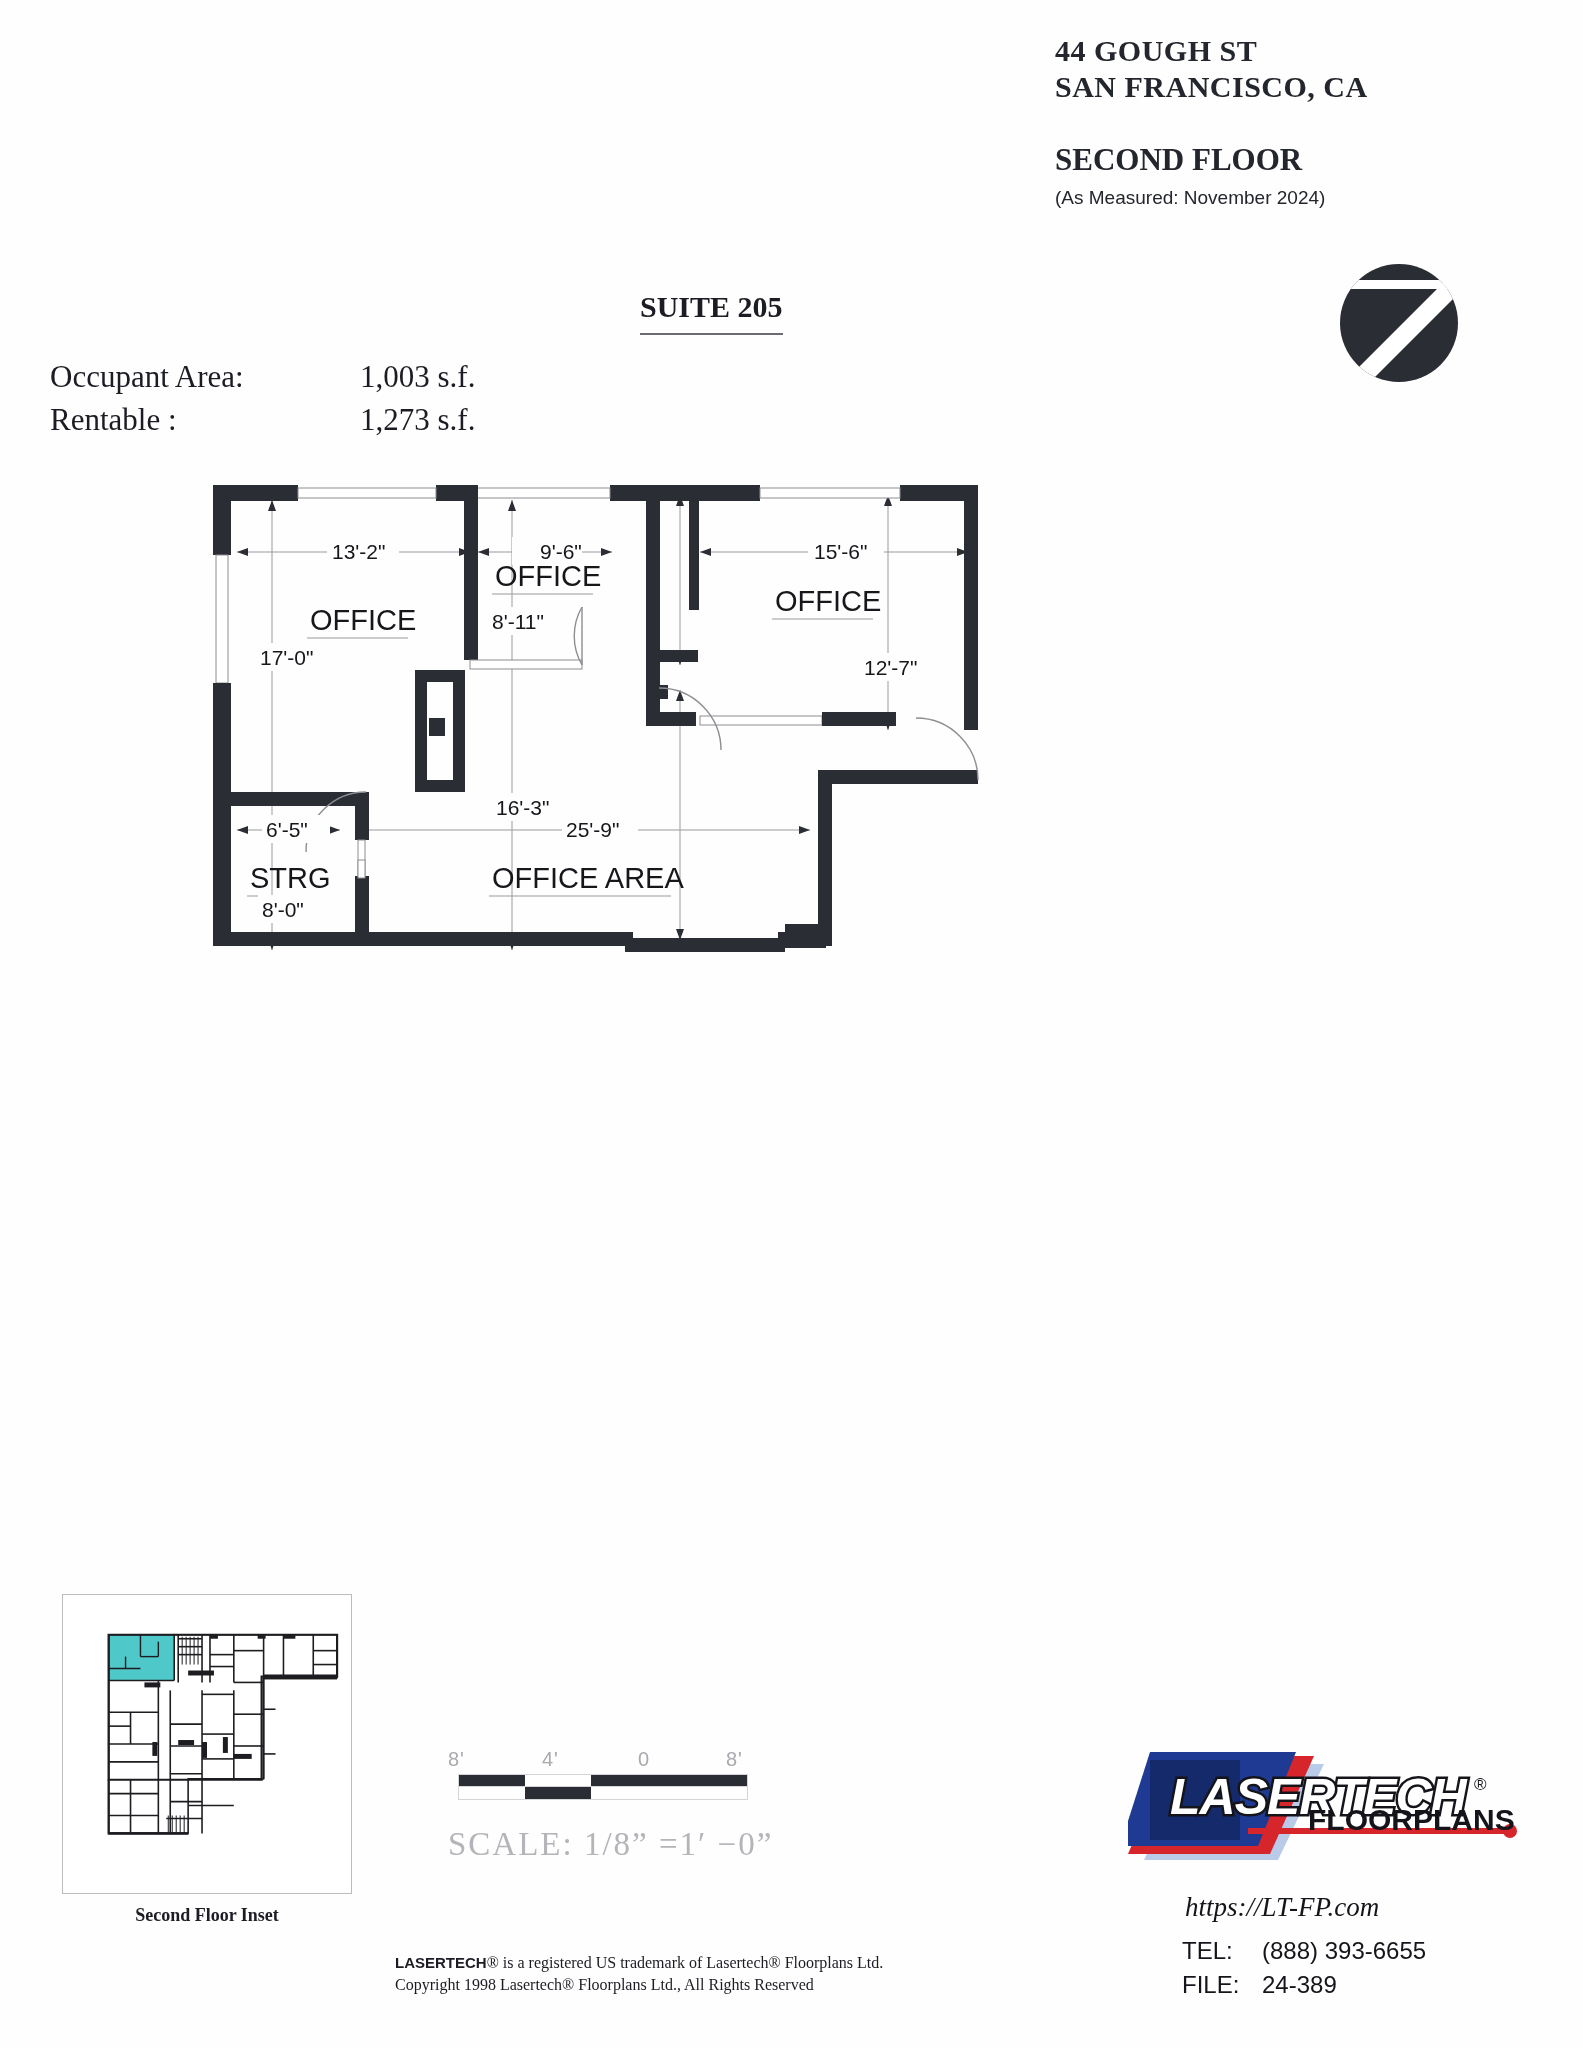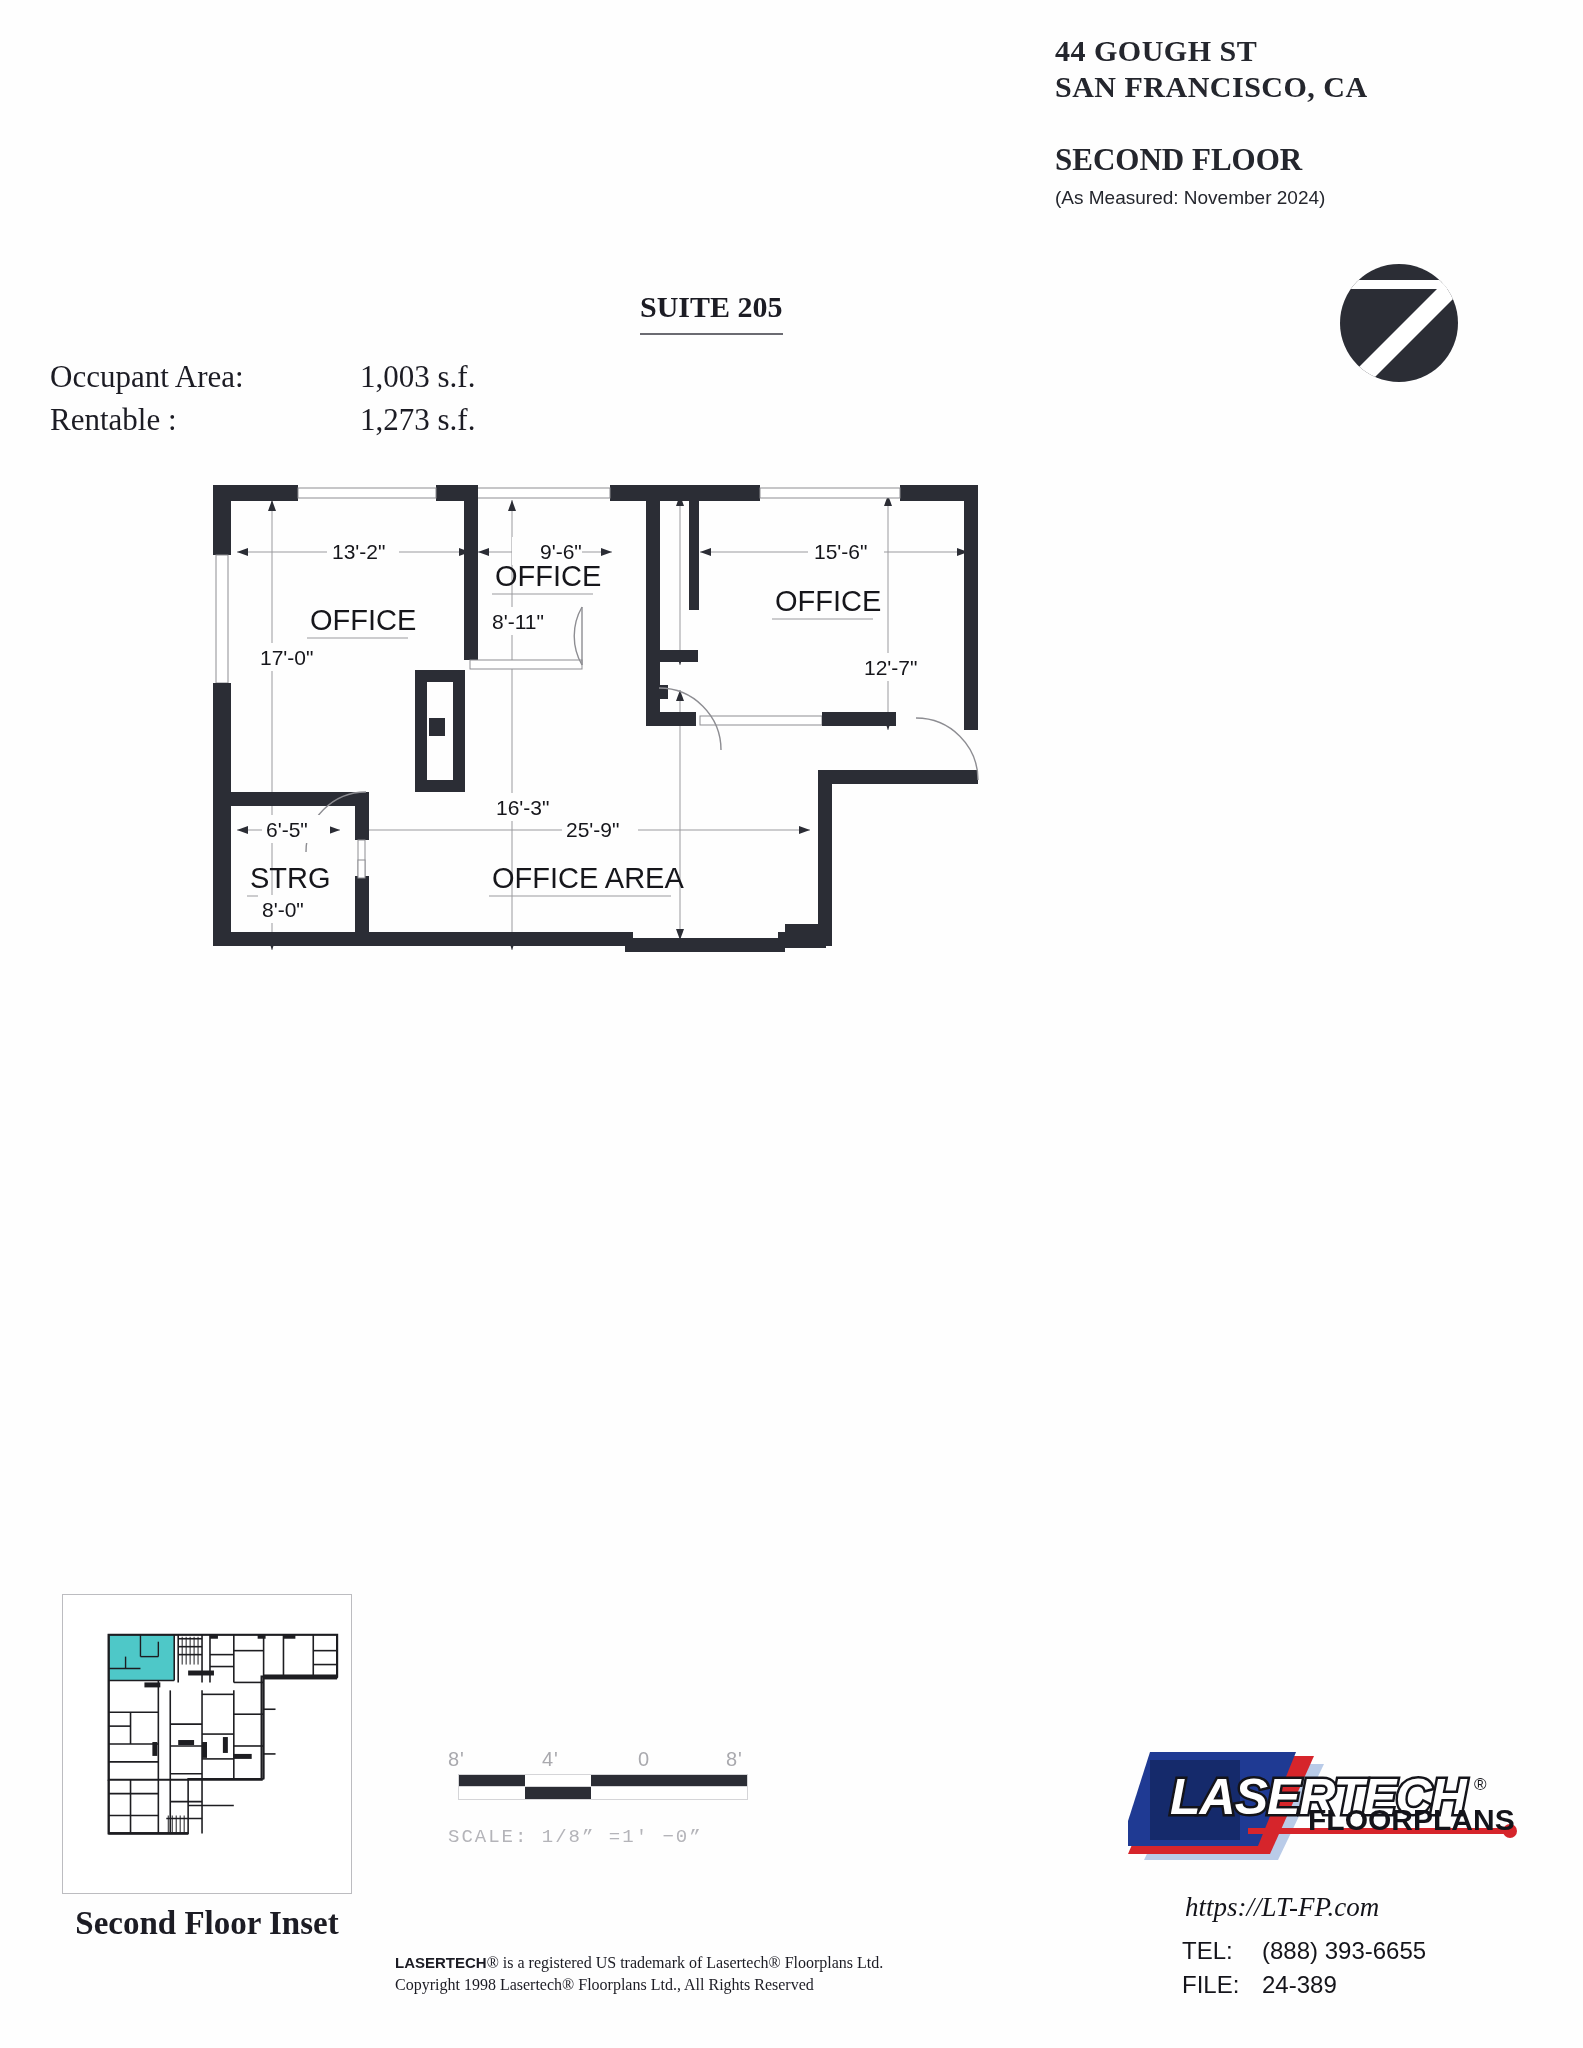--- a/index.html
+++ b/index.html
@@ -112,21 +112,21 @@
     box-sizing: border-box;
   }
   #inset-caption {
     position: absolute;
     left: 62px;
     top: 1905px;
     width: 290px;
     text-align: center;
     font-family: "Liberation Serif", serif;
     font-weight: bold;
-    font-size: 33px;
+    font-size: 18px;
     color: #1c1c24;
   }
 
   
   #scale-block {
     position: absolute;
     left: 448px;
     top: 1748px;
     width: 330px;
   }
@@ -139,22 +139,22 @@
     letter-spacing: 1px;
   }
   #scale-ticks span { position: absolute; top: 0; }
   .sbar-row { display: flex; width: 290px; height: 13px; border: 1px solid #d5d5d8; box-sizing: border-box;}
   .sbar-row.second { border-top: none; }
   .seg { height: 100%; }
   .seg.dark { background: #2b2d35; }
   .seg.light { background: #ffffff; }
   #scale-caption {
     margin-top: 26px;
-    font-family: Liberation Mono, monospace;
-    font-size: 19px;
+    font-family: Liberation Serif, serif;
+    font-size: 33px;
     color: #b4b4b9;
     letter-spacing: 2px;
     white-space: nowrap;
   }
 
   
   #legal {
     position: absolute;
     left: 395px;
     top: 1952px;

